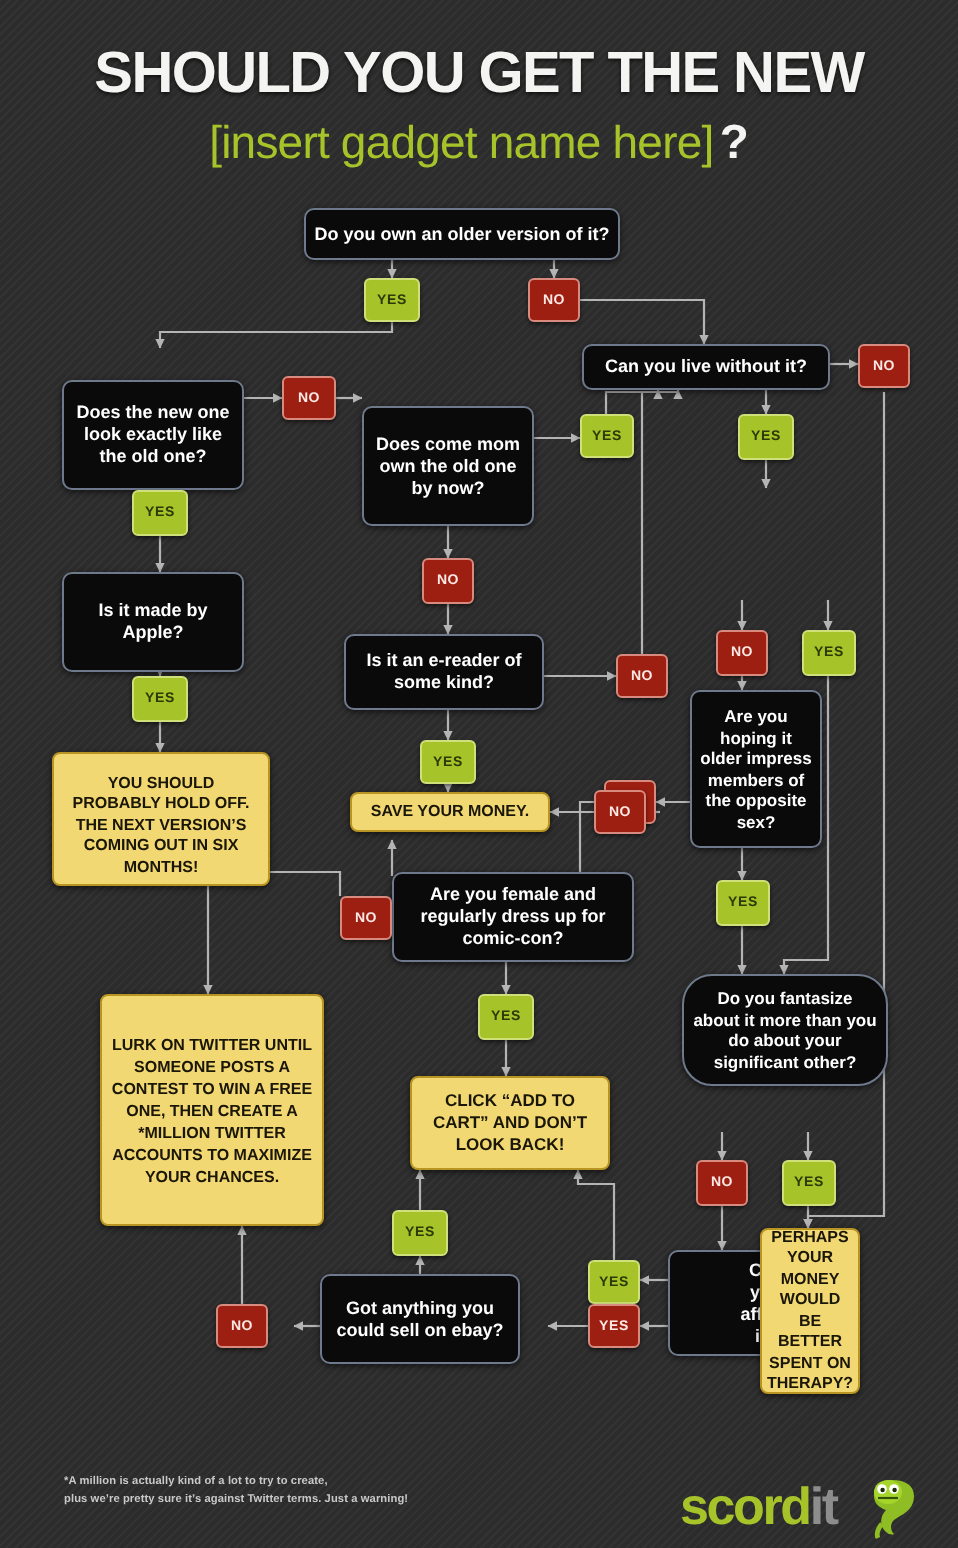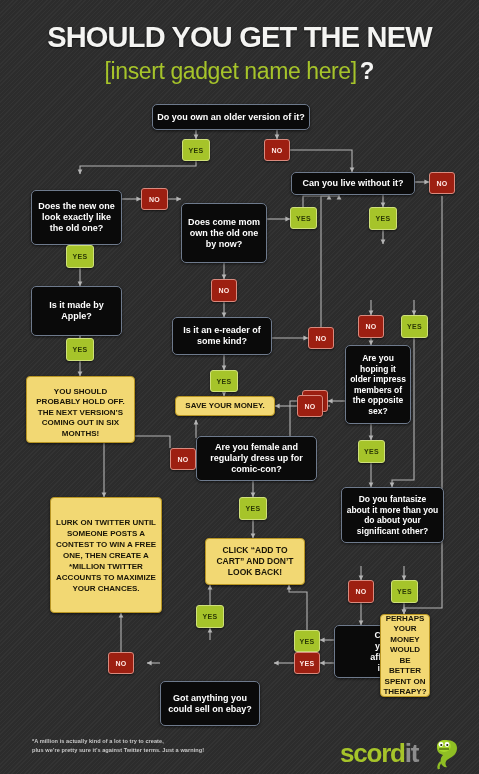--- a/index.html
+++ b/index.html
@@ -303,25 +303,25 @@
 
 
   <div class="node q-node" style="left:345px; top:345px; width:66px; height:79px; font-size:8.5px; line-height:10.5px;">
     <span>Are you hoping it older impress members of the opposite sex?</span>
   </div>
 
   <div class="node q-node" style="left:196px; top:436px; width:121px; height:45px; font-size:9px; line-height:11px;">
     <span>Are you female and regularly dress up for comic-con?</span>
   </div>
 
-  <div class="node q-node" style="left:341px; top:487px; width:103px; height:56px; font-size:8.5px; line-height:10.5px;">
+  <div class="node q-node" style="left:341px; top:487px; width:103px; height:56px; font-size:8.5px; line-height:10.5px;border-radius:15px;">
     <span>Do you fantasize about it  more than you do about your significant other?</span>
   </div>
 
-  <div class="node q-node" style="left:160px; top:637px; width:100px; height:45px; font-size:9px; line-height:11px;margin-top:44px;">
+  <div class="node q-node" style="left:160px; top:637px; width:100px; height:45px; font-size:9px; line-height:11px;">
     <span>Got anything you could sell on ebay?</span>
   </div>
 
   <div class="node q-node" style="left:334px; top:625px; width:41px; height:53px; font-size:9px; line-height:11px;padding-left:48px;">
     <span>Can you afford it?</span>
   </div>
 
   <div class="node a-node" style="left:26px; top:376px; width:109px; height:67px; font-size:8px; line-height:10.5px;align-items:flex-end;">
     <span>YOU SHOULD PROBABLY  HOLD OFF. THE NEXT VERSION’S COMING OUT IN SIX MONTHS!</span>
   </div>

